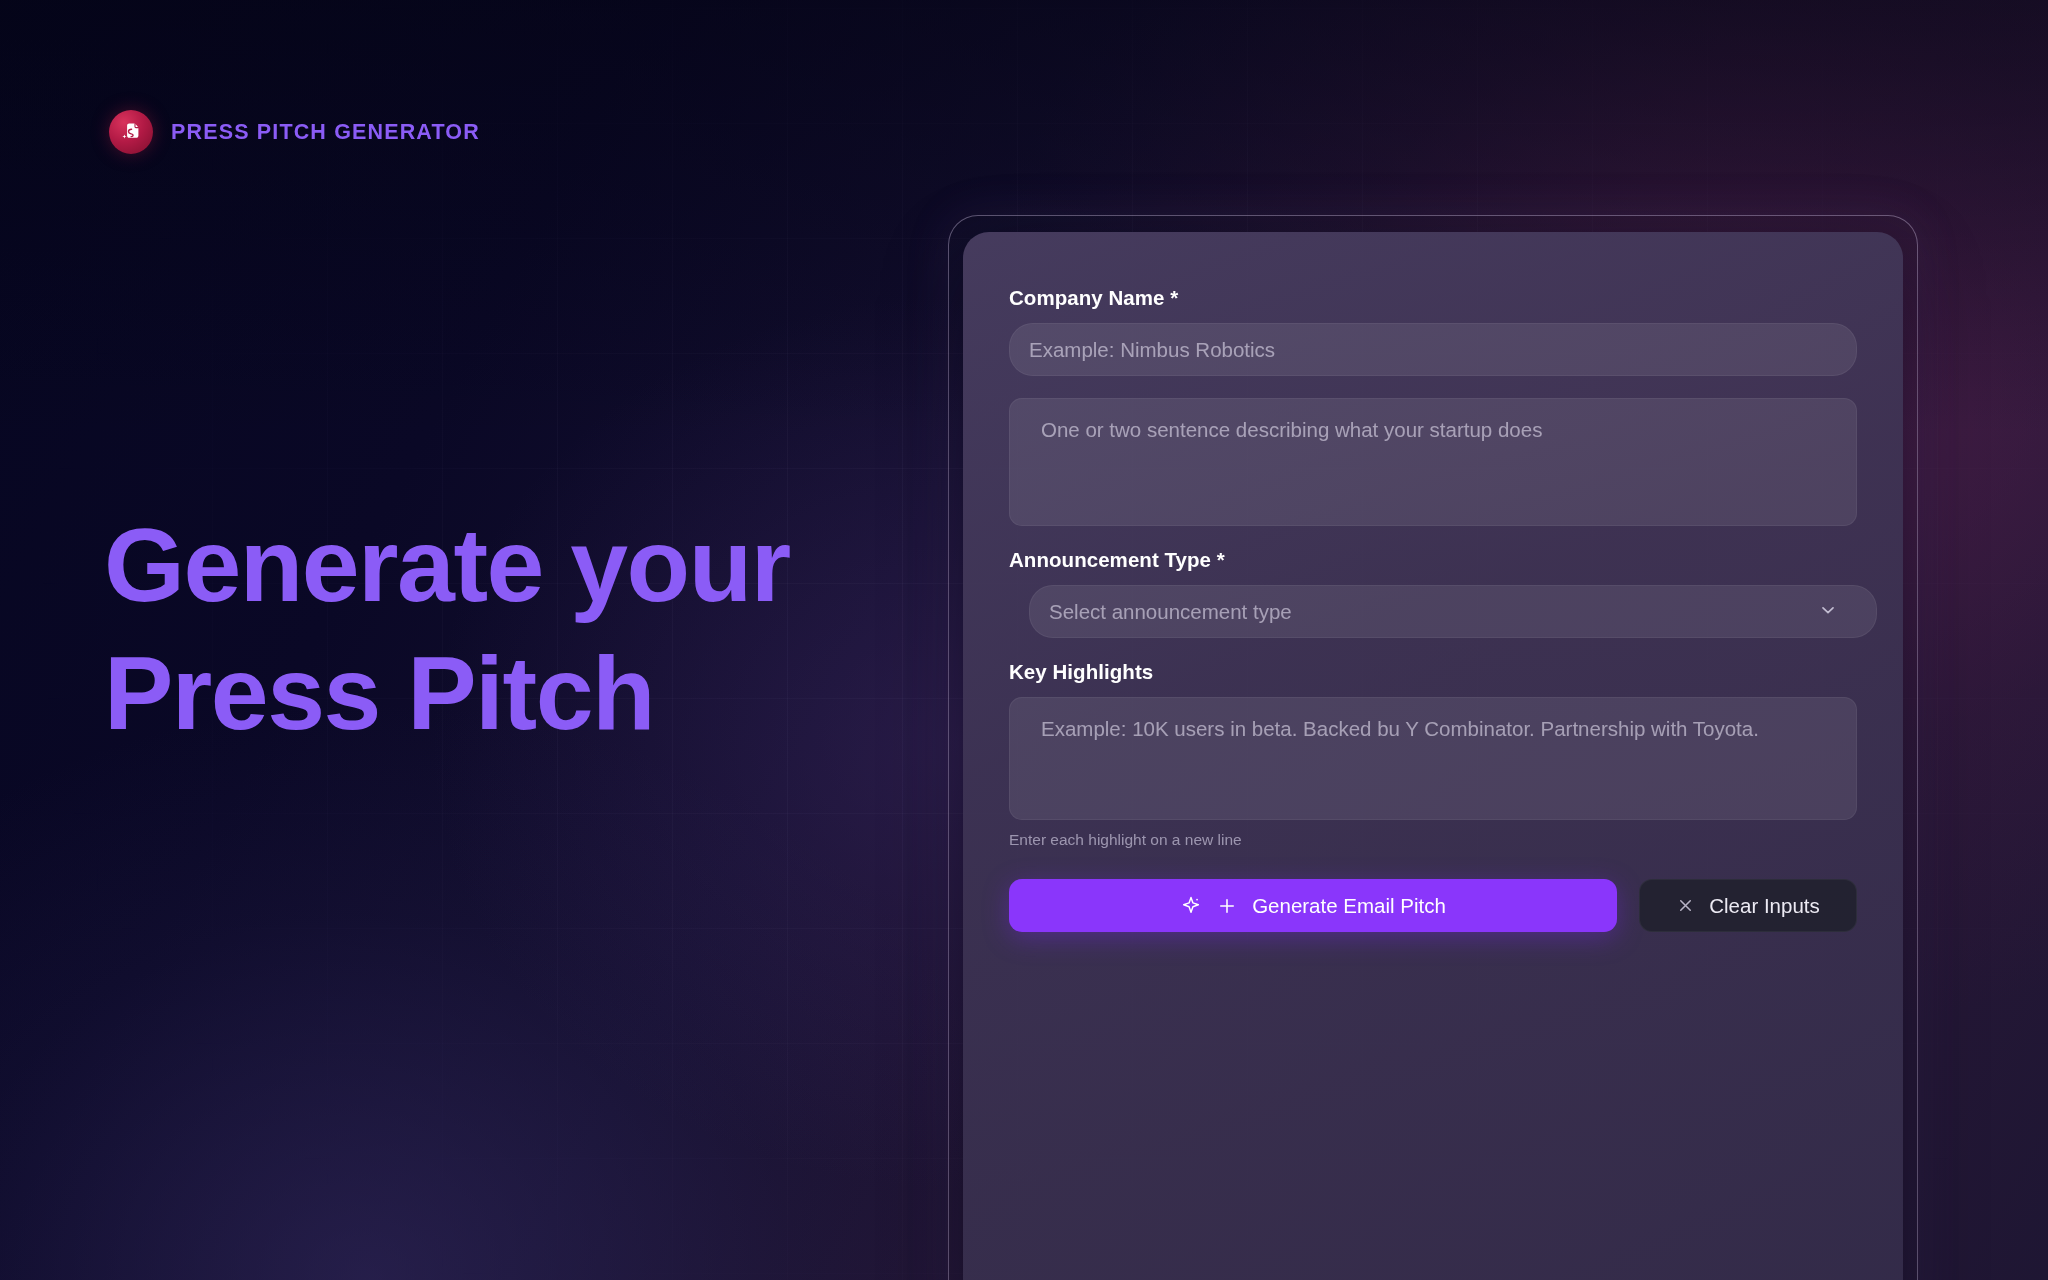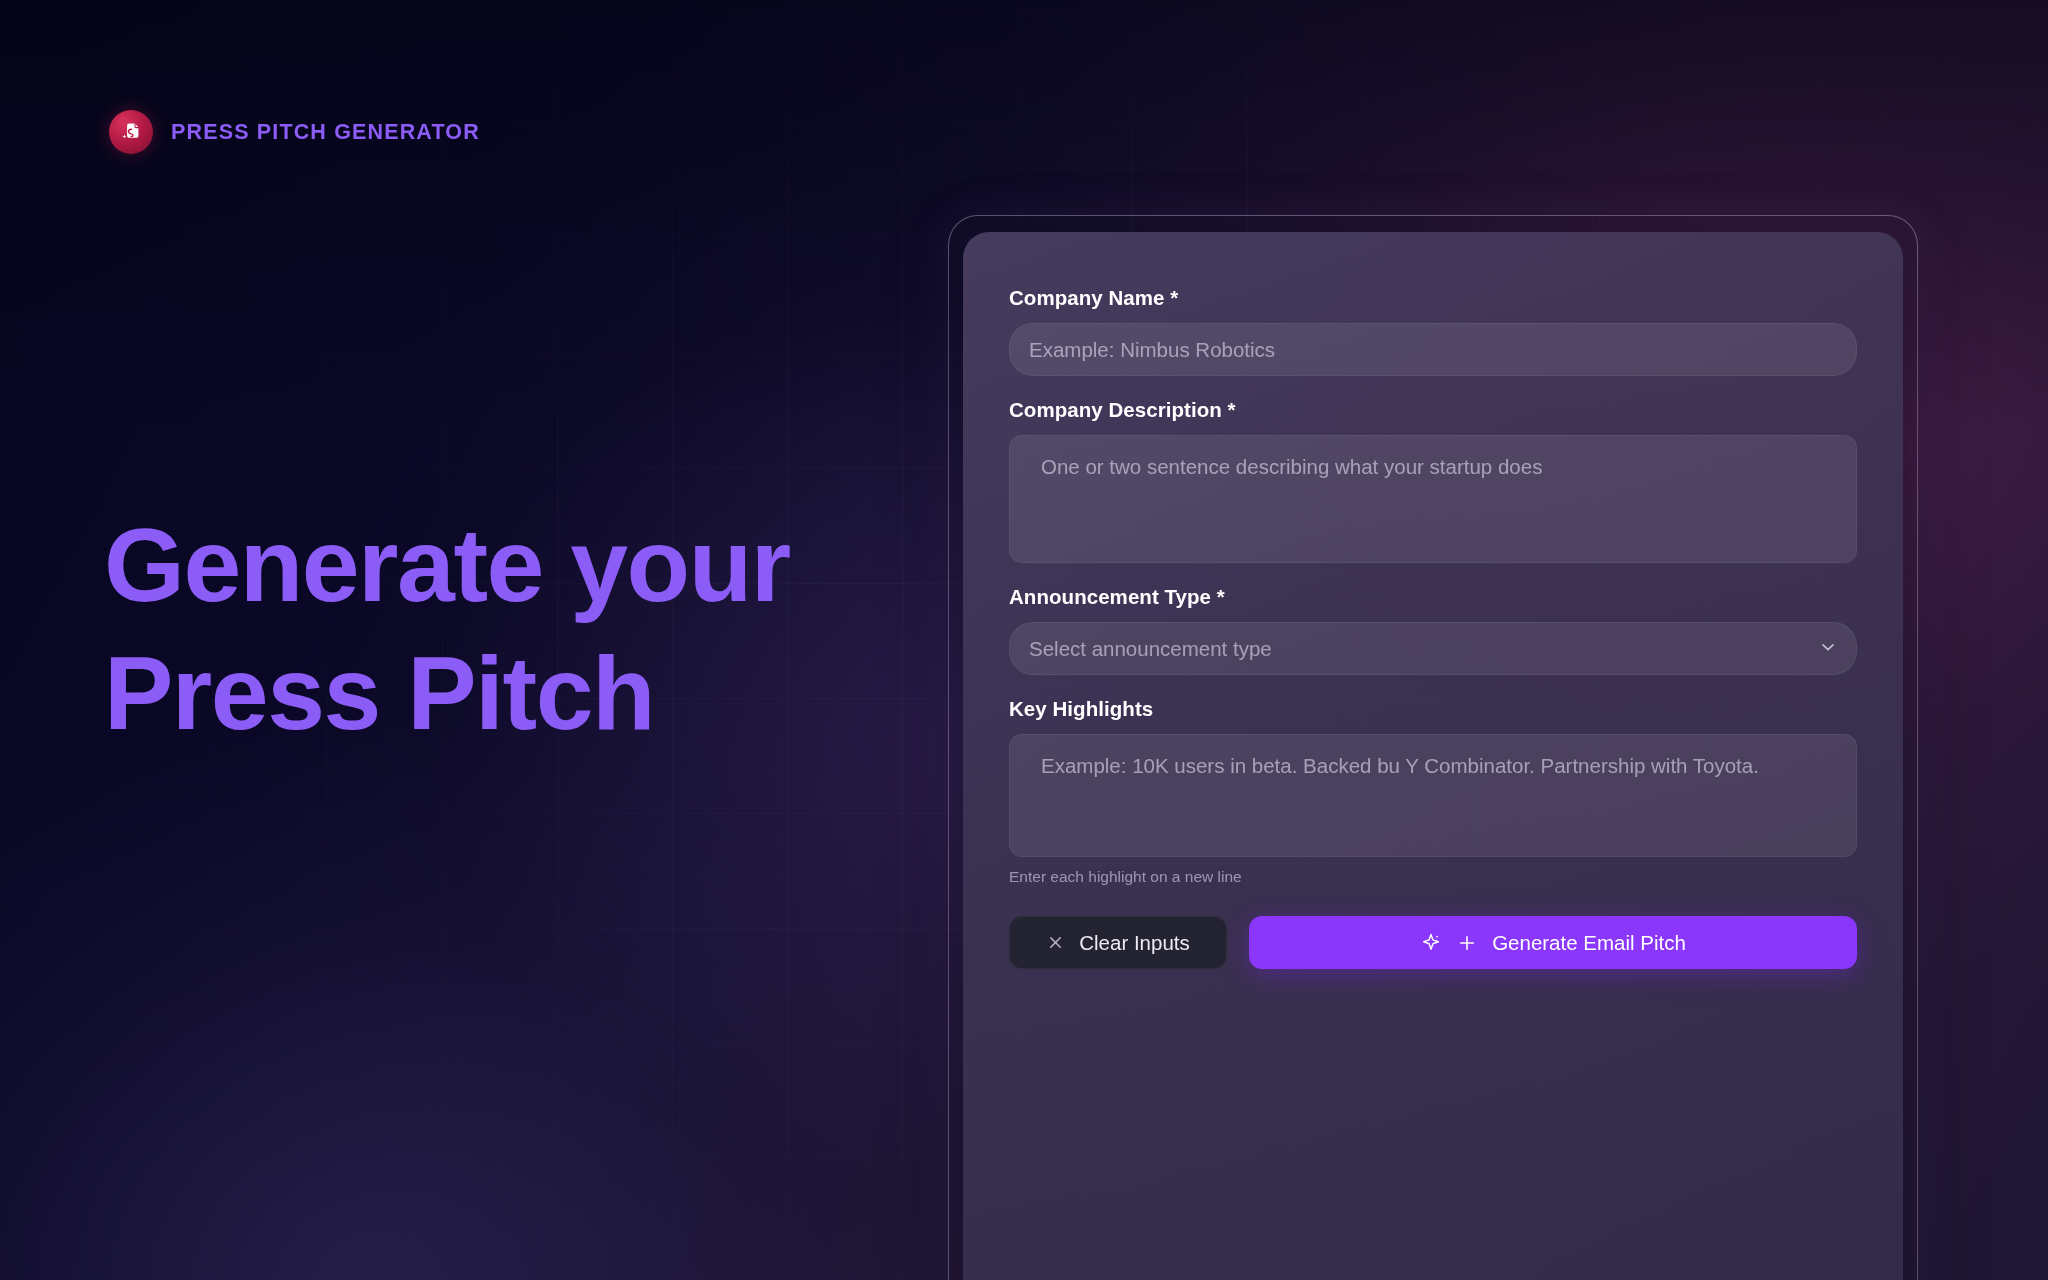--- a/index.html
+++ b/index.html
@@ -142,20 +142,21 @@
     display:block;
   }
   .ta-desc { height:128px; }
   .ta-high { height:123px; }
 
   .select-wrap { position:relative; }
   .select-display {
     height:53px; display:flex; align-items:center;
     color:rgba(226,222,238,0.60);
     font-size:20.5px;
+    margin-left:20px;
   }
   .chev {
     position:absolute; right:19px; top:50%;
     transform:translateY(-50%);
     pointer-events:none;
     opacity:0.78;
   }
 
   .helper {
     margin-top:11px;
@@ -226,21 +227,20 @@
   <div class="card-frame"></div>
 
   <div class="card">
 
     <div class="field">
       <label class="label">Company Name *</label>
       <input class="control control-input" type="text" placeholder="Example: Nimbus Robotics" style="">
     </div>
 
     <div class="field">
-      <label class="label">Company Description *</label>
       <textarea class="control control-textarea ta-desc" placeholder="One or two sentence describing what your startup does" style=""></textarea>
     </div>
 
     <div class="field">
       <label class="label">Announcement Type *</label>
       <div class="select-wrap">
         <div class="control control-input select-display">Select announcement type</div>
         <span class="chev">
           <svg width="20" height="20" viewBox="0 0 20 20" aria-hidden="true">
             <path d="M5 7.8L10 12.6L15 7.8" fill="none" stroke="#e3dff1" stroke-width="1.7" stroke-linecap="round" stroke-linejoin="round"></path>
@@ -250,39 +250,39 @@
     </div>
 
 
     <div class="field">
       <label class="label">Key Highlights</label>
       <textarea class="control control-textarea ta-high" placeholder="Example: 10K users in beta. Backed bu Y Combinator. Partnership with Toyota." style=""></textarea>
       <div class="helper">Enter each highlight on a new line</div>
     </div>
 
     <div class="actions">
-      <button class="btn btn-clear">
-        <span>
-          <svg width="19" height="19" viewBox="0 0 20 20" aria-hidden="true">
-            <path d="M5 5L15 15M15 5L5 15" fill="none" stroke="#b8b4c6" stroke-width="1.6" stroke-linecap="round"></path>
-          </svg>
-        </span>
-        <span class="btn-label">Clear Inputs</span>
-      </button>
-
       <button class="btn btn-generate">
         <span>
           <svg width="22" height="22" viewBox="0 0 24 24" aria-hidden="true">
             <path d="M12 2.6l2.1 6.0 5.9 2.1-5.9 2.1-2.1 6.0-2.1-6.0-5.9-2.1 5.9-2.1z" fill="none" stroke="#ffffff" stroke-width="1.6" stroke-linejoin="round"></path>
             <circle cx="18.6" cy="5.0" r="0.95" fill="#ffffff"></circle>
           </svg>
         </span>
         <span>
           <svg width="22" height="22" viewBox="0 0 24 24" aria-hidden="true">
             <path d="M12 5.2V18.8M5.2 12H18.8" fill="none" stroke="#ffffff" stroke-width="1.7" stroke-linecap="round"></path>
           </svg>
         </span>
         <span class="btn-label">Generate Email Pitch</span>
       </button>
+
+      <button class="btn btn-clear">
+        <span>
+          <svg width="19" height="19" viewBox="0 0 20 20" aria-hidden="true">
+            <path d="M5 5L15 15M15 5L5 15" fill="none" stroke="#b8b4c6" stroke-width="1.6" stroke-linecap="round"></path>
+          </svg>
+        </span>
+        <span class="btn-label">Clear Inputs</span>
+      </button>
     </div>
 
   </div>
 </div>
 
 </body></html>

